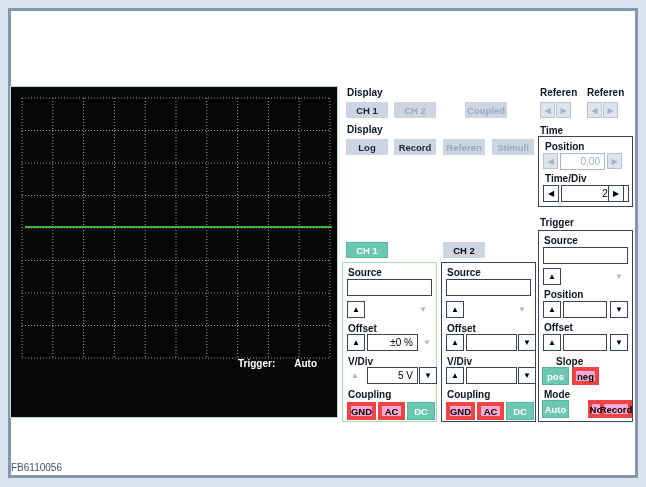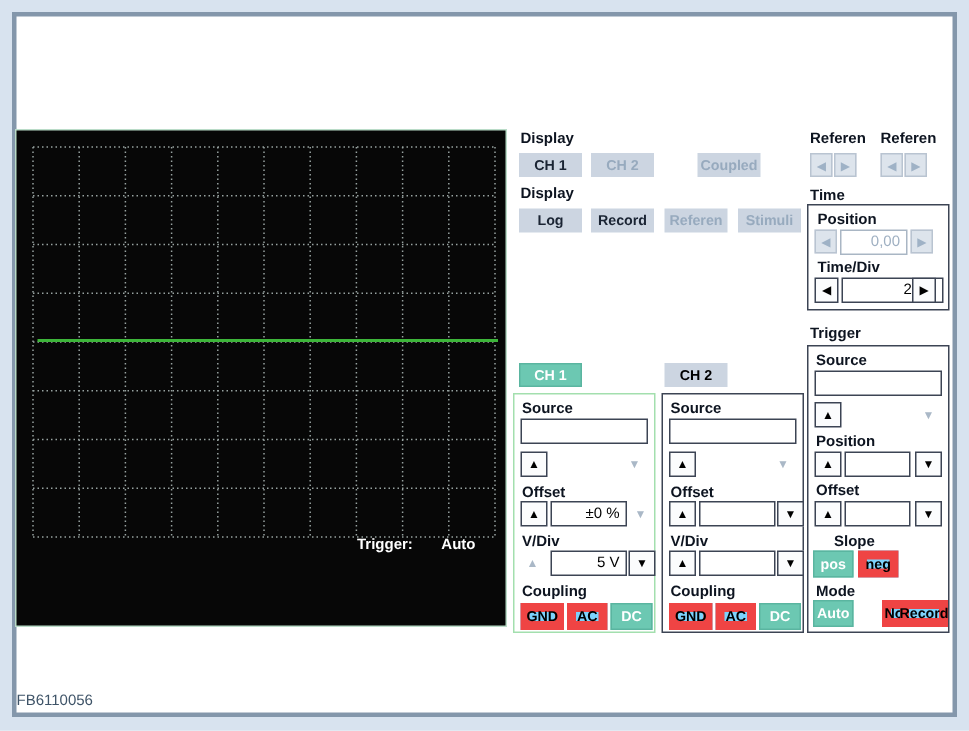--- a/index.html
+++ b/index.html
@@ -31,21 +31,21 @@
   
   .btn {
     position:absolute; height:16px; background:#ccd5e1; border:none;
     font-family:"Liberation Sans",sans-serif; font-weight:bold; font-size:9.5px;
     color:#1a2433; display:flex; align-items:center; justify-content:center; white-space:nowrap;
   }
   .btn.dis { color:#97aabe; }
 
   
   .raised {
-    position:absolute; height:18px; background:#7dd3fc; border:6px solid #ef4444;
+    position:absolute; height:18px; background:#f9a8d4; border:4px solid #ef4444;
     font-weight:bold; font-size:9.5px; color:#000;
     display:flex; align-items:center; justify-content:center; white-space:nowrap;
   }
   .teal { background:#6cc8b2 !important; color:#ffffff !important; border:1px solid #5ab5a0 !important; }
 
   
   .arrowbox {
     position:absolute; width:18px; height:17px; background:#fbfcfd; border:1px solid #3c4454;
     display:flex; align-items:center; justify-content:center;
     font-size:8px; color:#000;

